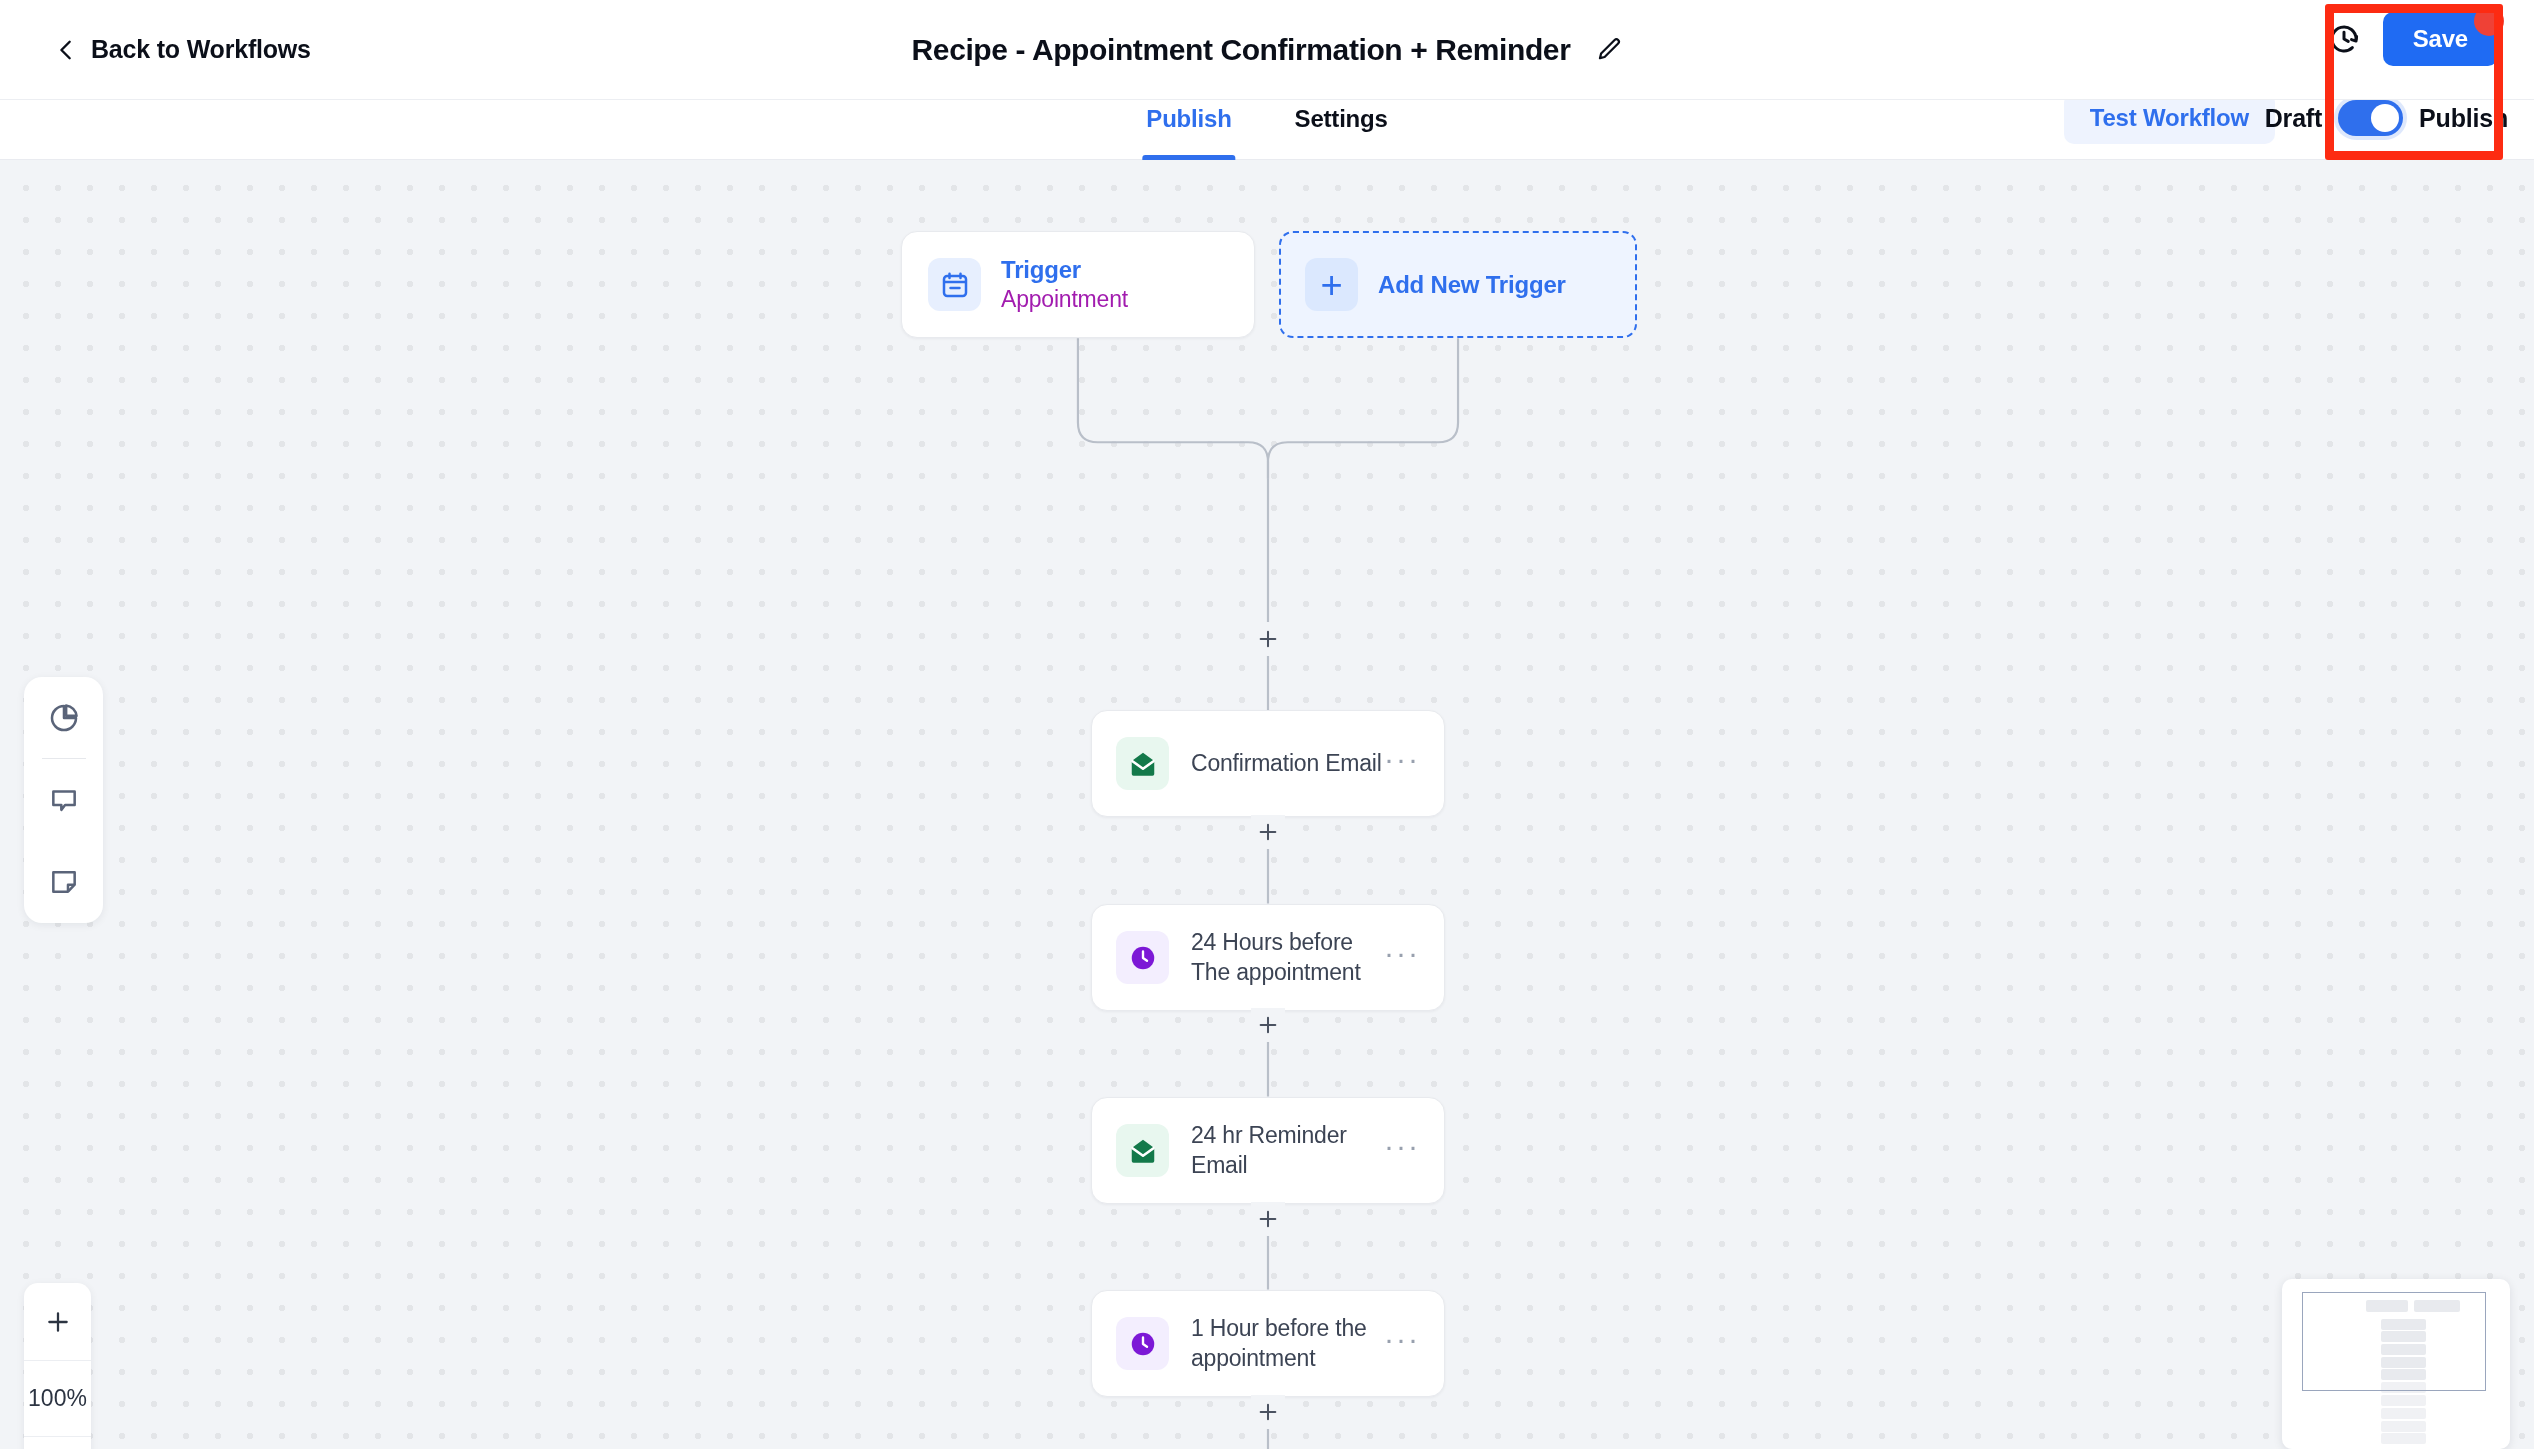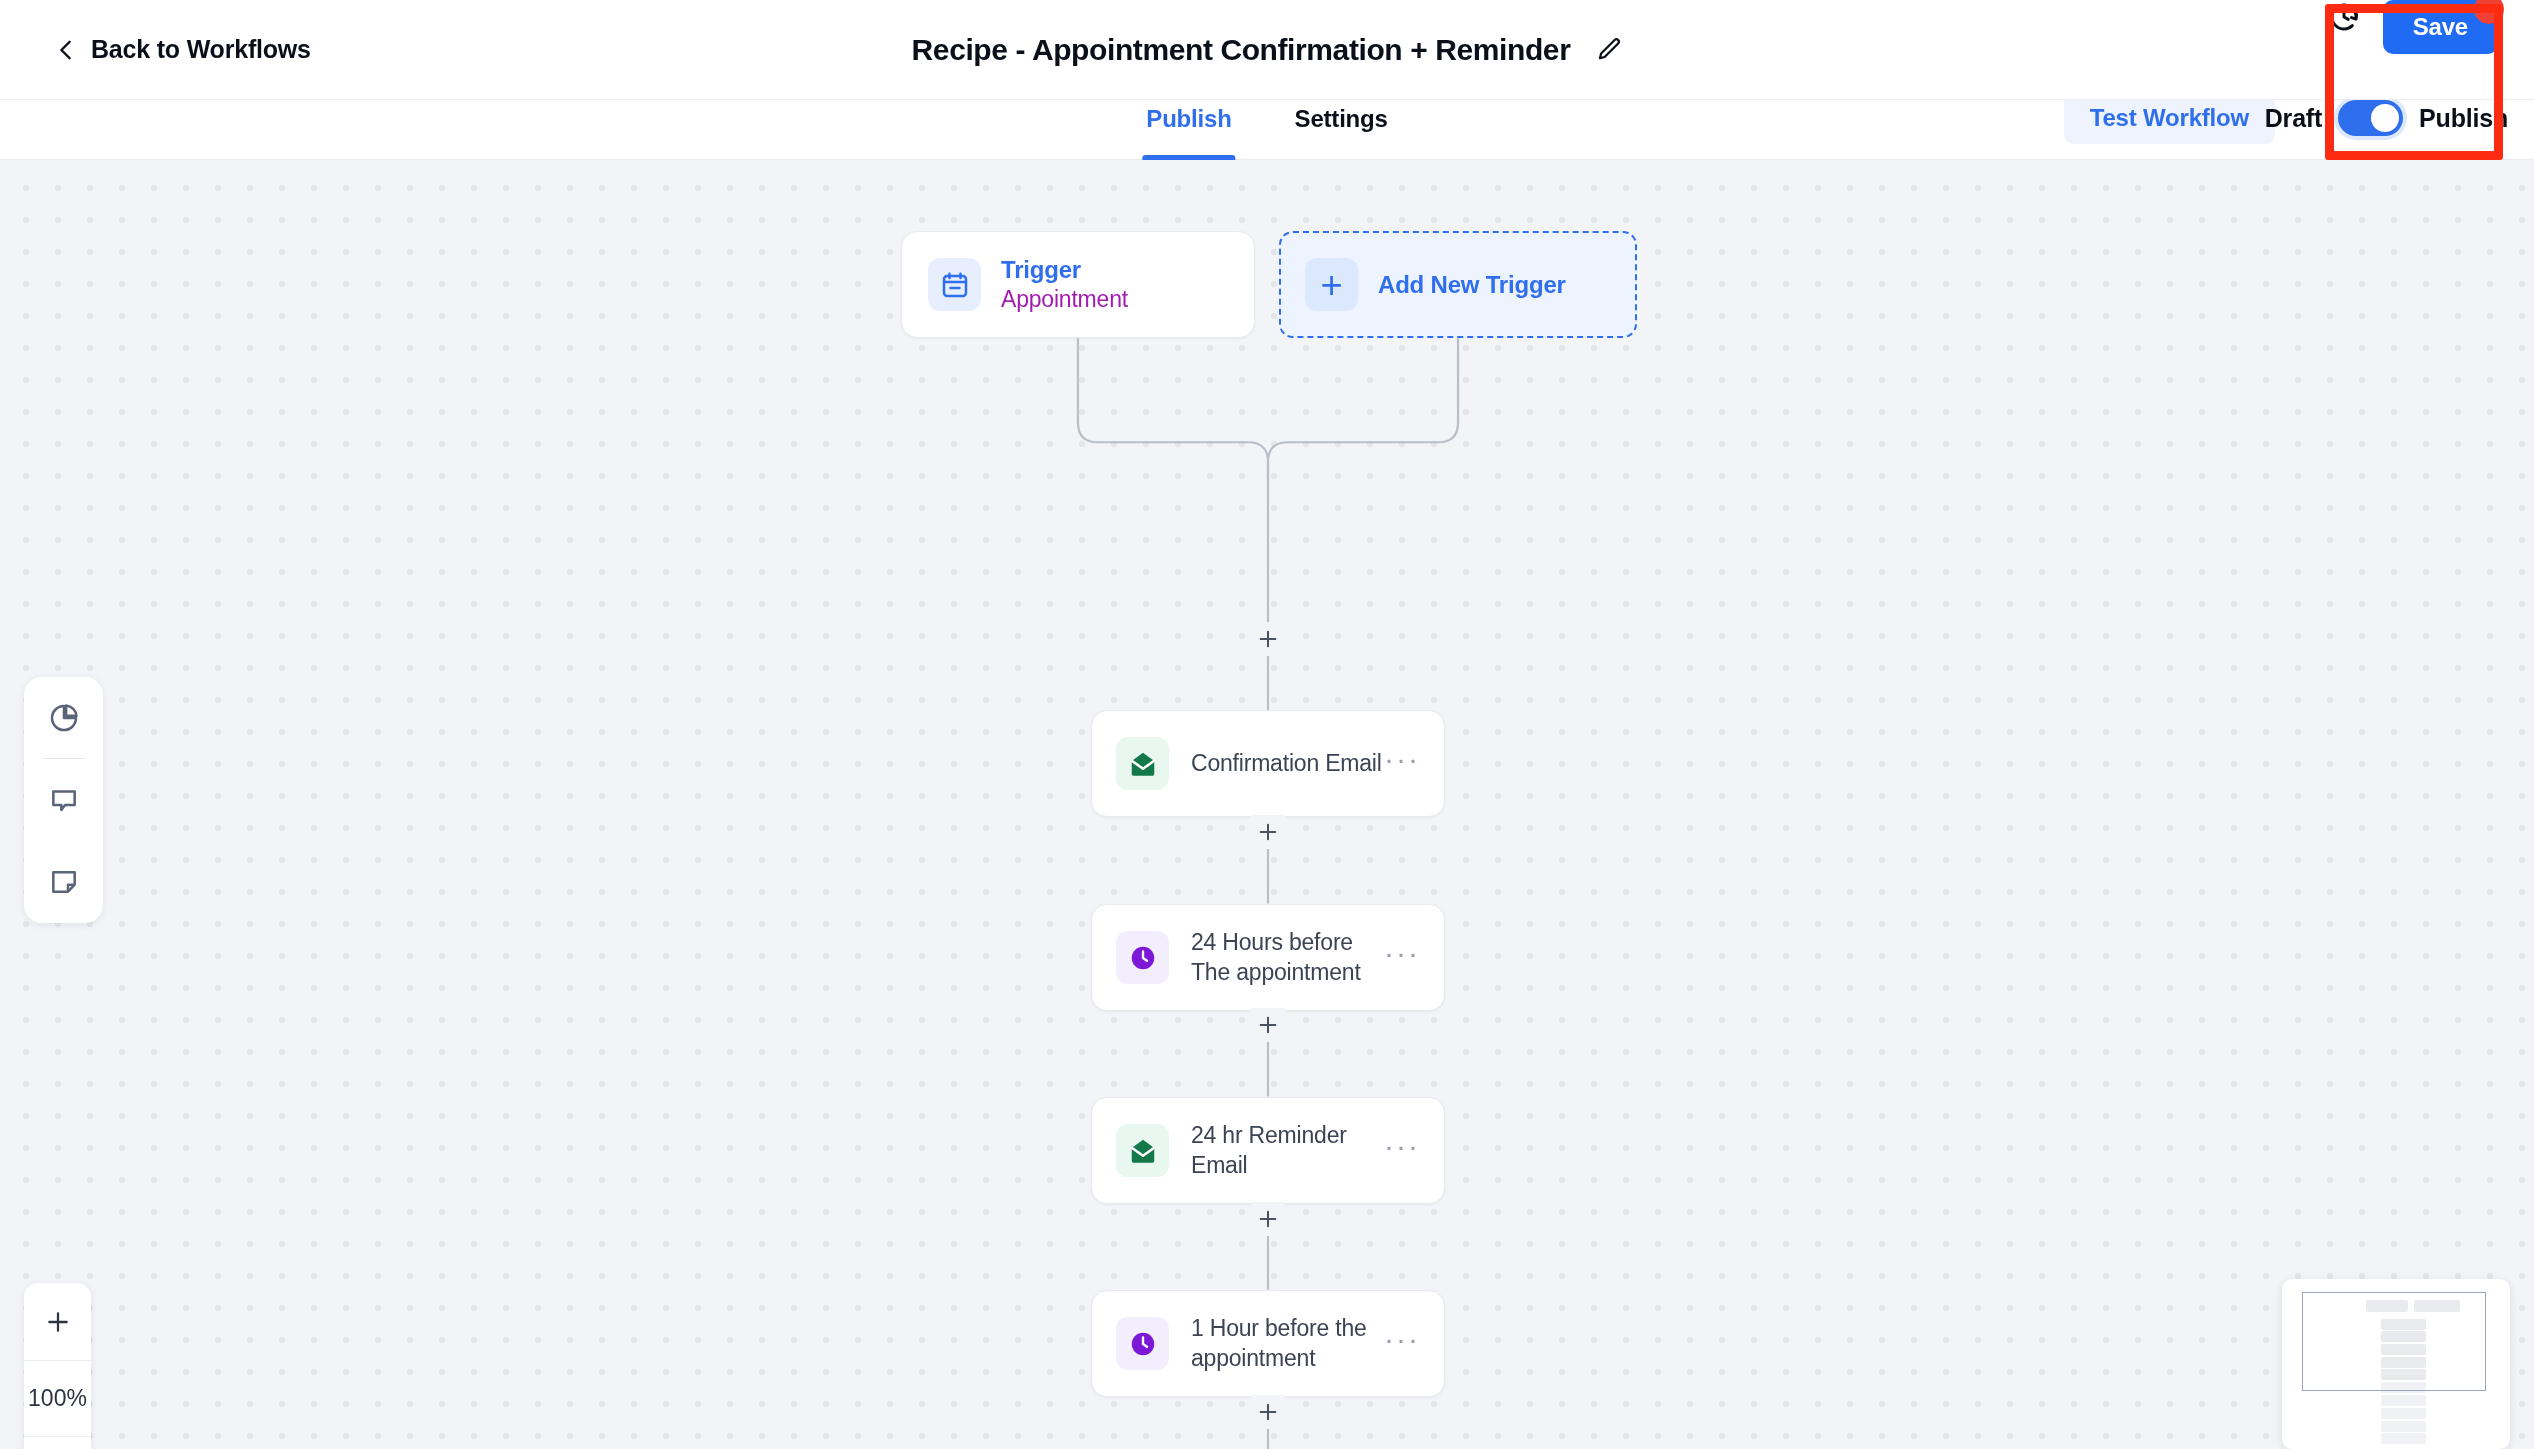--- a/index.html
+++ b/index.html
@@ -26,21 +26,21 @@
 
   .title-wrap{
     position:absolute; left:50%; top:50%; transform:translate(-50%,-50%);
     display:flex; align-items:center; gap:24px; white-space:nowrap;
   }
   .page-title{ font-size:30px; font-weight:700; color:#0b0f19; letter-spacing:-0.4px; }
   .pencil-icon{ width:28px; height:28px; display:block; cursor:pointer; }
 
   .topbar-right{
     position:absolute; right:36px; top:0; height:77px;
-    display:flex; align-items:flex-start; gap:22px;
+    display:flex; align-items:center; gap:22px;
   }
   .history-icon{ width:34px; height:34px; display:block; cursor:pointer; }
   .save-btn{
     position:relative;
     background:#1f6bf3; color:#fff; border:none; border-radius:10px;
     font-family:inherit; font-size:24px; font-weight:600;
     padding:13px 30px; cursor:pointer; letter-spacing:-0.2px;
   }
   .save-dot{
     position:absolute; top:-6px; right:-6px;

